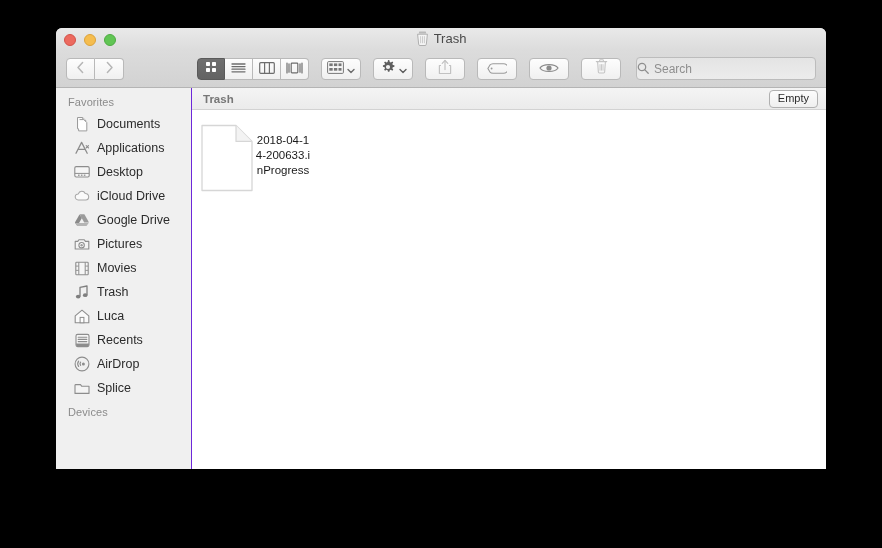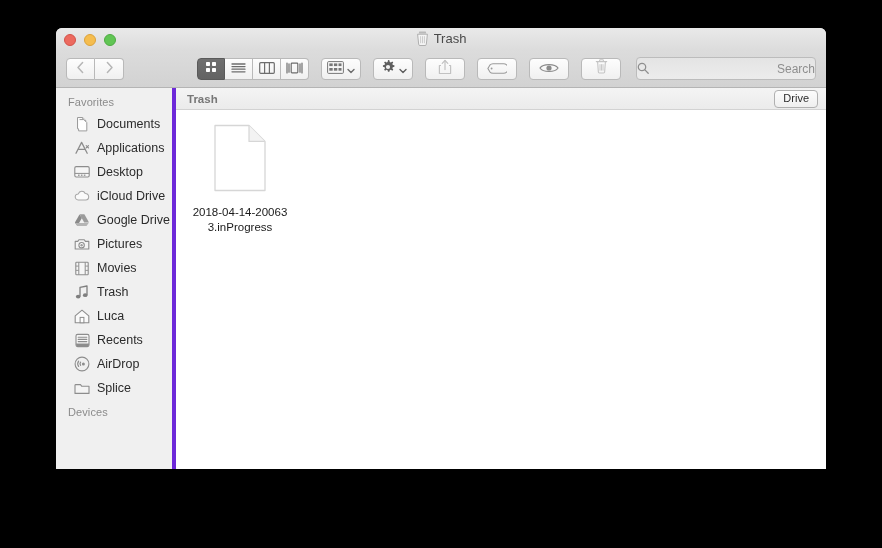--- a/index.html
+++ b/index.html
@@ -103,38 +103,38 @@
   .act.first-act { margin-left: 12px; }
   .search {
     margin-left: auto;
     width: 178px;
     height: 21px;
     border-radius: 4px;
     border: 1px solid #bcbcbc;
     background: linear-gradient(to bottom,#e4e4e4,#ececec);
     display: flex;
     align-items: center;
-    justify-content: space-between;
+    justify-content: flex-start;
     gap: 5px;
   }
   .search-placeholder {
     font-size: 12px;
     color: #8e8e8e;
   }
 
   
   .body {
     flex: 1;
     display: flex;
     min-height: 0;
   }
   .sidebar {
-    width: 120px;
+    width: 136px;
     background: #f0f0f0;
-    border-right: 4px solid #6d28d9;
+    border-right: 1px solid #6d28d9;
     box-sizing: border-box;
     padding-top: 6px;
     overflow: hidden;
     flex: none;
   }
   .sb-header {
     font-size: 11px;
     color: #8b8b8b;
     padding: 2px 0 4px 12px;
     letter-spacing: 0.1px;
@@ -193,22 +193,22 @@
     line-height: 13px;
   }
   .filearea {
     flex: 1;
     padding: 14px 0 0 8px;
     overflow: hidden;
   }
   .file-item {
     width: 112px;
     display: flex;
-    flex-direction: column;
-    align-items: center;
+    flex-direction: row;
+    align-items: flex-start;
     cursor: default;
   }
   .doc-icon { display: block; }
   .file-name {
     margin-top: 9px;
     font-size: 11.5px;
     color: #1a1a1a;
     text-align: center;
     line-height: 15px;
     width: 100px;
@@ -510,21 +510,21 @@
         </span>
         <span class="sb-label">Splice</span>
       </div>
 
       <div class="sb-header devices">Devices</div>
     </div>
 
     <div class="content">
       <div class="pathbar">
         <span class="path-label">Trash</span>
-        <span class="empty-btn">Drive</span>
+        <span class="empty-btn">Empty</span>
       </div>
 
       <div class="filearea">
         <div class="file-item">
           <span class="doc-icon">
             <svg width="54" height="68" viewBox="0 0 54 68">
               <path d="M2 1.5 h34 L52 17.5 V66.5 H2 z" fill="#ffffff" stroke="#d6d6d6" stroke-width="1.3" stroke-linejoin="round"></path>
               <path d="M36 1.6 V17.4 H51.8" fill="#f3f3f3" stroke="#d6d6d6" stroke-width="1.2" stroke-linejoin="round"></path>
             </svg>
           </span>

